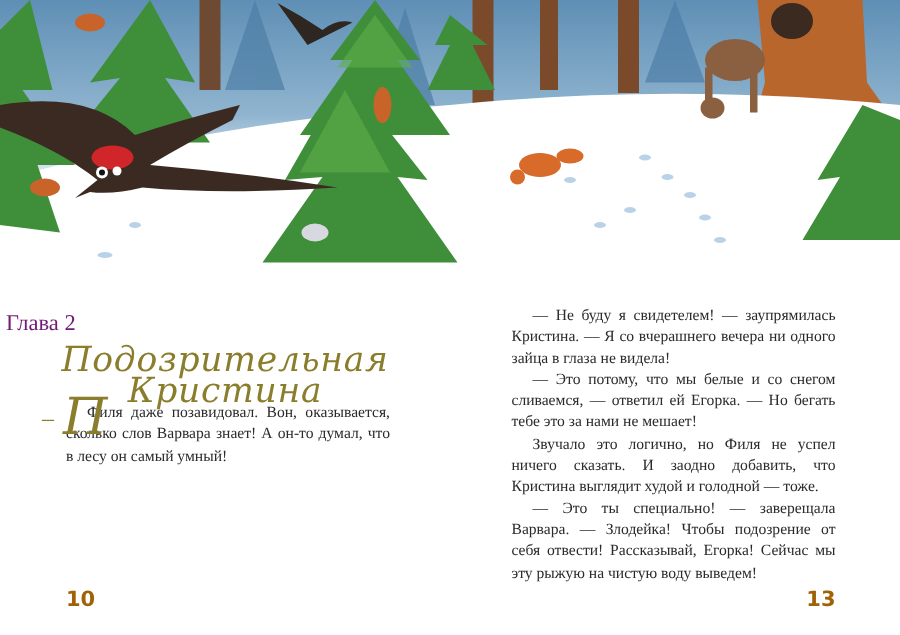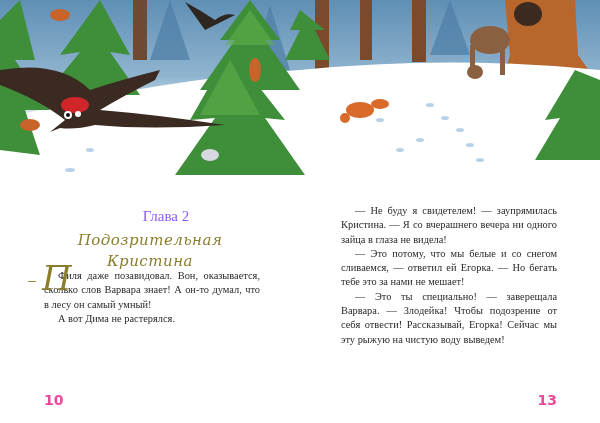--- a/index.html
+++ b/index.html
@@ -15,26 +15,26 @@
     overflow: hidden;
     background: linear-gradient(#5f8fb5 0%, #8fb4cf 40%, #dfeaf3 62%, #ffffff 82%);
   }
   .illustration svg { position: absolute; left: 0; top: 0; }
   .page {
     position: absolute; top: 190px; width: 300px; height: 233px;
   }
   .page.left { left: 0; }
   .page.right { left: 301px; }
   .chapter-label {
-    position: absolute; left: 16px; width: 300px; top: 18px;
-    text-align: center; font-size: 15px; color: #8b5cf6;
+    position: absolute; left: 4px; width: 300px; top: 18px;
+    font-size: 15px; color: #701a75;
   }
   .chapter-title {
     position: absolute; left: 0; width: 300px; top: 40px;
-    text-align: center; font-size: 15px; line-height: 21px;
+    text-align: center; font-size: 23px; line-height: 21px;
     color: #8a7d2c; font-style: italic; letter-spacing: 0.5px;
     font-family: "DejaVu Serif", serif;
   }
   .text {
     font-size: 10.4px; line-height: 14.3px; text-align: justify;
     position: absolute;
   }
   .left .text { left: 44px; width: 216px; top: 79px; }
   .right .text { left: 40px; width: 216px; top: 14px; }
   .text p { margin: 0; text-indent: 14px; }
@@ -42,21 +42,21 @@
   .dropcap {
     position: absolute; left: -2px; top: -8px;
     font-size: 34px; line-height: 34px; color: #8a7d2c;
     font-style: italic; font-family: "DejaVu Serif", serif;
   }
   .dash-mark {
     position: absolute; left: -16px; top: 4px; font-size: 16px; color: #8a7d2c;
   }
   .pagenum {
     position: absolute; bottom: 15px; font-family: "DejaVu Sans", sans-serif;
-    font-weight: bold; font-size: 14px; color: #ec4899;
+    font-weight: bold; font-size: 14px; color: #a16207;
   }
   .left .pagenum { left: 44px; }
   .right .pagenum { right: 44px; }
 </style>
 </head>
 <body>
 
 <div class="illustration">
   <svg width="600" height="190" viewBox="0 0 600 190">
 
@@ -140,25 +140,25 @@
   <div class="chapter-title">
     <div>Подозрительная</div>
     <div>Кристина</div>
   </div>
   <div class="text">
     <p class="first">
       <span class="dash-mark">–</span>
       <span class="dropcap">П</span>
     </p>
     <p>Филя даже позавидовал. Вон, оказывается, сколько слов Варвара знает! А он-то думал, что в лесу он самый умный!</p>
-    <p>А вот Дима не растерялся.</p>
   </div>
   <div class="pagenum">10</div>
 </div>
 
 <div class="page right">
   <div class="text">
     <p>— Не буду я свидетелем! — заупрямилась Кристина. — Я со вчерашнего вечера ни одного зайца в глаза не видела!</p>
     <p>— Это потому, что мы белые и со снегом сливаемся, — ответил ей Егорка. — Но бегать тебе это за нами не мешает!</p>
+    <p>Звучало это логично, но Филя не успел ничего сказать. И заодно добавить, что Кристина выглядит худой и голодной — тоже.</p>
     <p>— Это ты специально! — заверещала Варвара. — Злодейка! Чтобы подозрение от себя отвести! Рассказывай, Егорка! Сейчас мы эту рыжую на чистую воду выведем!</p>
   </div>
   <div class="pagenum">13</div>
 </div>
 
 </body></html>

